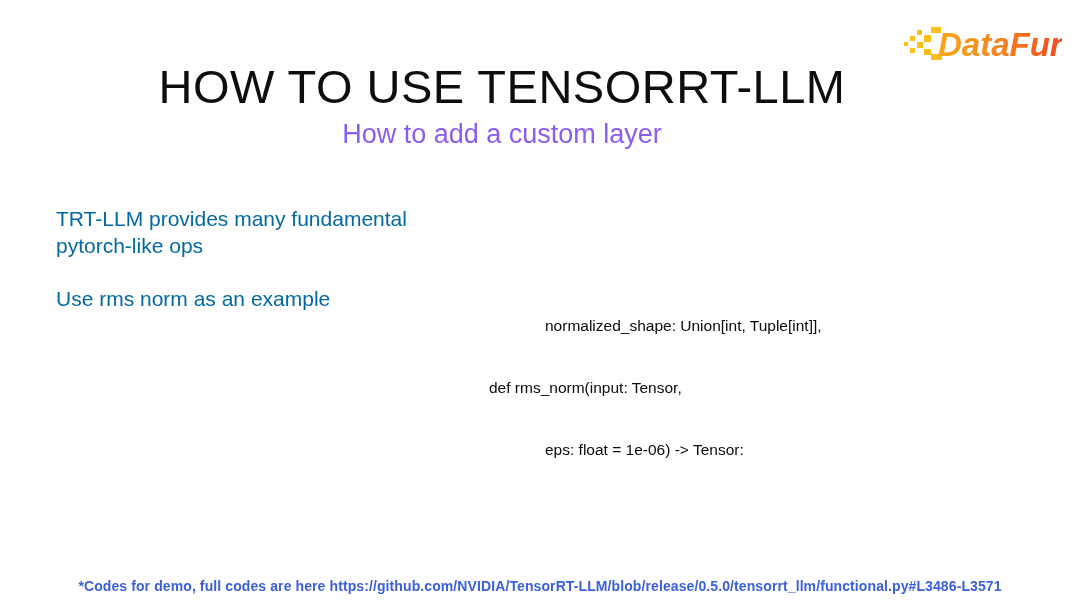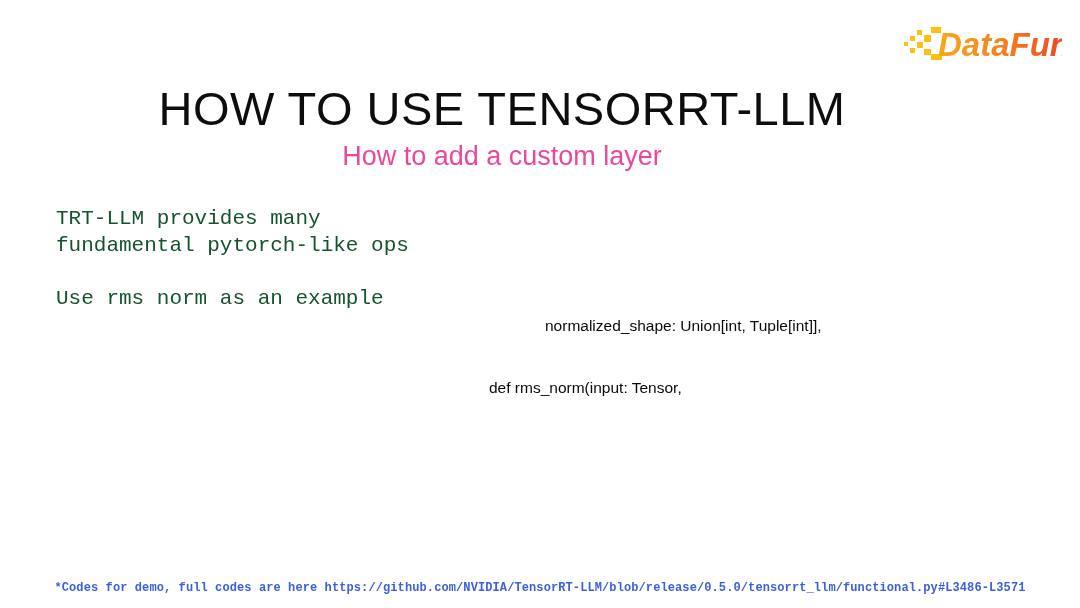--- a/index.html
+++ b/index.html
@@ -23,57 +23,57 @@
     right: 18px;
     display: flex;
     align-items: center;
     height: 44px;
   }
   .logo svg { display: block; }
 
   
   .title-block {
     position: absolute;
-    top: 84px;
+    top: 62px;
     left: 0;
     width: 1004px;
     text-align: center;
   }
   .slide-title {
     font-family: "Liberation Sans", sans-serif;
     font-size: 47px;
     font-weight: normal;
     letter-spacing: 0.5px;
     line-height: 1.06;
     color: #0d0d0d;
     margin: 0;
     white-space: nowrap;
   }
   .slide-subtitle {
     font-family: "Liberation Sans", sans-serif;
     font-size: 27px;
     font-weight: normal;
-    color: #ec4899;
+    color: #8b5cf6;
     margin: 8px 0 0 0;
     line-height: 1.1;
     white-space: nowrap;
   }
 
   
   .left-col {
     position: absolute;
     left: 56px;
     top: 206px;
     width: 398px;
   }
   .bullet {
-    font-family: Liberation Mono, monospace;
+    font-family: Liberation Sans, sans-serif;
     font-size: 21px;
     line-height: 1.28;
-    color: #14532d;
+    color: #0369a1;
     margin: 0 0 26px 0;
   }
   .bullet:last-child { margin-bottom: 4px; }
 
   
   .code-col {
     position: absolute;
     left: 489px;
     top: 213px;
     width: 560px;
@@ -89,22 +89,22 @@
 
   
   .footer {
     position: absolute;
     left: 0;
     bottom: 13px;
     width: 1080px;
     text-align: center;
   }
   .footer-note {
-    font-family: Liberation Mono, monospace;
-    font-size: 12px;
+    font-family: Liberation Sans, sans-serif;
+    font-size: 14px;
     font-weight: bold;
     color: #3a5fe0;
     letter-spacing: 0.1px;
     white-space: nowrap;
   }
 </style>
 </head>
 <body>
 
 <div class="logo">
@@ -141,20 +141,21 @@
 <div class="left-col">
   <p class="bullet">TRT-LLM provides many fundamental pytorch-like ops</p>
   <p class="bullet">Use rms norm as an example</p>
 </div>
 
 <div class="code-col">
 
   <div class="code-para">
     <span class="code-line">             normalized_shape: Union[int, Tuple[int]],</span>
     <span class="code-line">def rms_norm(input: Tensor,</span>
+    <span class="code-line">             eps: float = 1e-06) -&gt; Tensor:</span>
   </div>
 
   
 
   
 
   
 
   
 

